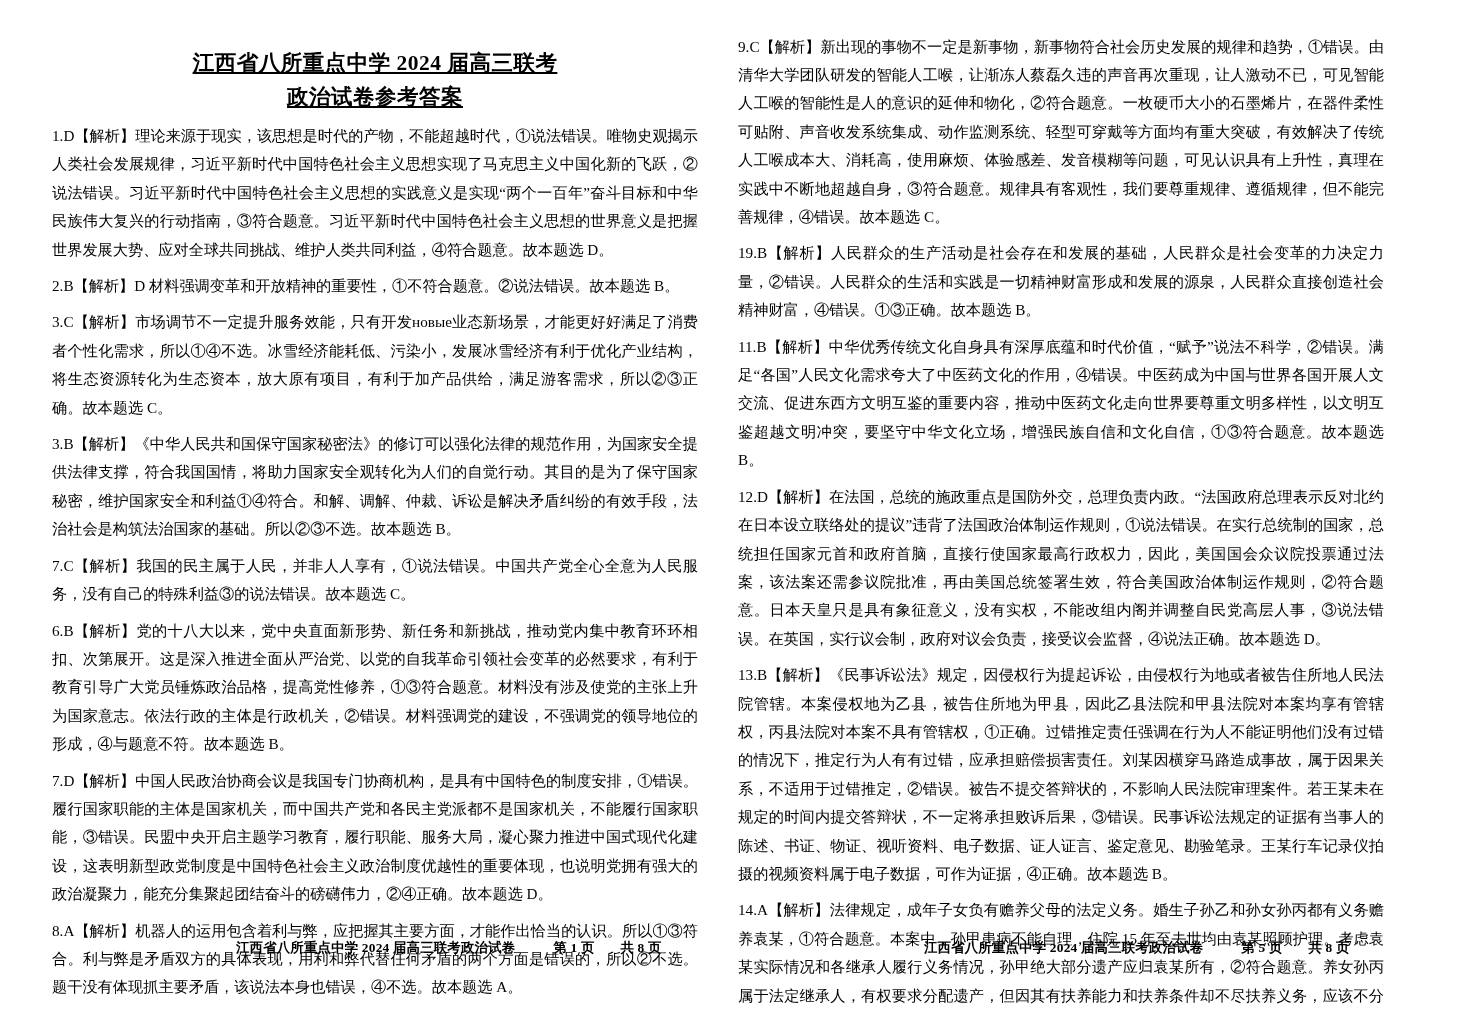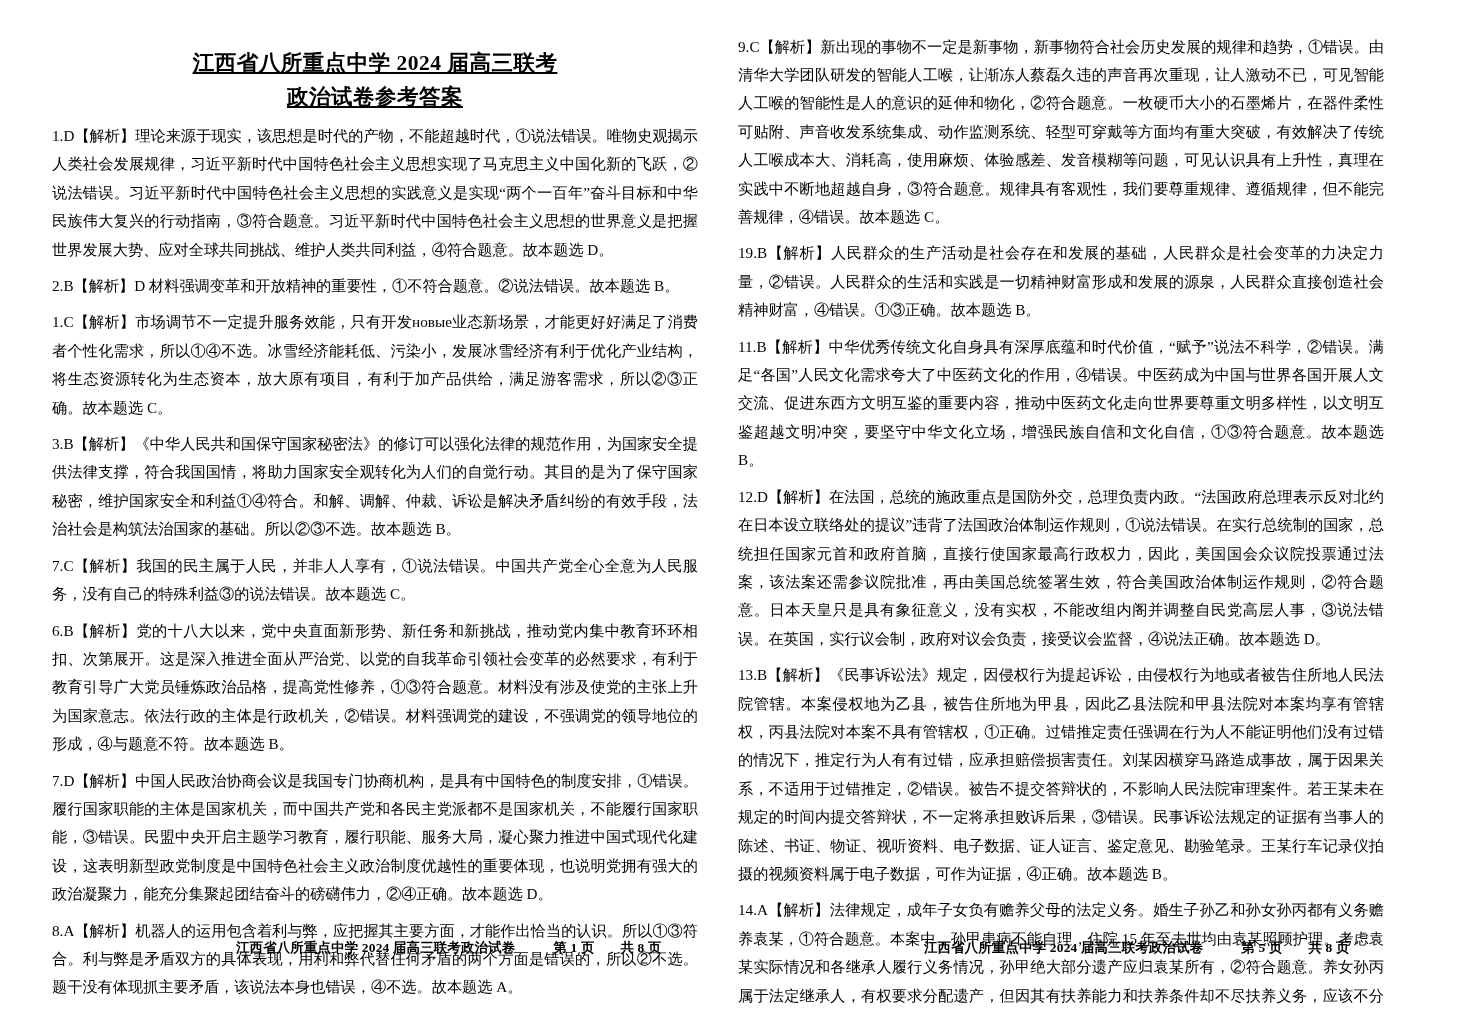--- a/index.html
+++ b/index.html
@@ -82,21 +82,21 @@
 <div class="page">
 
   <div class="col col-left">
     <div class="title-block">
       <div class="title-line">江西省八所重点中学 2024 届高三联考</div>
       <div class="title-line">政治试卷参考答案</div>
     </div>
     <div class="body-text">
       <p class="para">1.D【解析】理论来源于现实，该思想是时代的产物，不能超越时代，①说法错误。唯物史观揭示人类社会发展规律，习近平新时代中国特色社会主义思想实现了马克思主义中国化新的飞跃，②说法错误。习近平新时代中国特色社会主义思想的实践意义是实现“两个一百年”奋斗目标和中华民族伟大复兴的行动指南，③符合题意。习近平新时代中国特色社会主义思想的世界意义是把握世界发展大势、应对全球共同挑战、维护人类共同利益，④符合题意。故本题选 D。</p>
       <p class="para">2.B【解析】D 材料强调变革和开放精神的重要性，①不符合题意。②说法错误。故本题选 B。</p>
-      <p class="para">1.C【解析】市场调节不一定提升服务效能，只有开发новые业态新场景，才能更好好满足了消费者个性化需求，所以①④不选。冰雪经济能耗低、污染小，发展冰雪经济有利于优化产业结构，将生态资源转化为生态资本，放大原有项目，有利于加产品供给，满足游客需求，所以②③正确。故本题选 C。</p>
+      <p class="para">3.C【解析】市场调节不一定提升服务效能，只有开发новые业态新场景，才能更好好满足了消费者个性化需求，所以①④不选。冰雪经济能耗低、污染小，发展冰雪经济有利于优化产业结构，将生态资源转化为生态资本，放大原有项目，有利于加产品供给，满足游客需求，所以②③正确。故本题选 C。</p>
       <p class="para">3.B【解析】《中华人民共和国保守国家秘密法》的修订可以强化法律的规范作用，为国家安全提供法律支撑，符合我国国情，将助力国家安全观转化为人们的自觉行动。其目的是为了保守国家秘密，维护国家安全和利益①④符合。和解、调解、仲裁、诉讼是解决矛盾纠纷的有效手段，法治社会是构筑法治国家的基础。所以②③不选。故本题选 B。</p>
       <p class="para">7.C【解析】我国的民主属于人民，并非人人享有，①说法错误。中国共产党全心全意为人民服务，没有自己的特殊利益③的说法错误。故本题选 C。</p>
       <p class="para">6.B【解析】党的十八大以来，党中央直面新形势、新任务和新挑战，推动党内集中教育环环相扣、次第展开。这是深入推进全面从严治党、以党的自我革命引领社会变革的必然要求，有利于教育引导广大党员锤炼政治品格，提高党性修养，①③符合题意。材料没有涉及使党的主张上升为国家意志。依法行政的主体是行政机关，②错误。材料强调党的建设，不强调党的领导地位的形成，④与题意不符。故本题选 B。</p>
       <p class="para">7.D【解析】中国人民政治协商会议是我国专门协商机构，是具有中国特色的制度安排，①错误。履行国家职能的主体是国家机关，而中国共产党和各民主党派都不是国家机关，不能履行国家职能，③错误。民盟中央开启主题学习教育，履行职能、服务大局，凝心聚力推进中国式现代化建设，这表明新型政党制度是中国特色社会主义政治制度优越性的重要体现，也说明党拥有强大的政治凝聚力，能充分集聚起团结奋斗的磅礴伟力，②④正确。故本题选 D。</p>
       <p class="para">8.A【解析】机器人的运用包含着利与弊，应把握其主要方面，才能作出恰当的认识。所以①③符合。利与弊是矛盾双方的具体表现，用利和弊代替任何矛盾的两个方面是错误的，所以②不选。题干没有体现抓主要矛盾，该说法本身也错误，④不选。故本题选 A。</p>
     </div>
   </div>
 
   <div class="col col-right">
     <div class="body-text">

